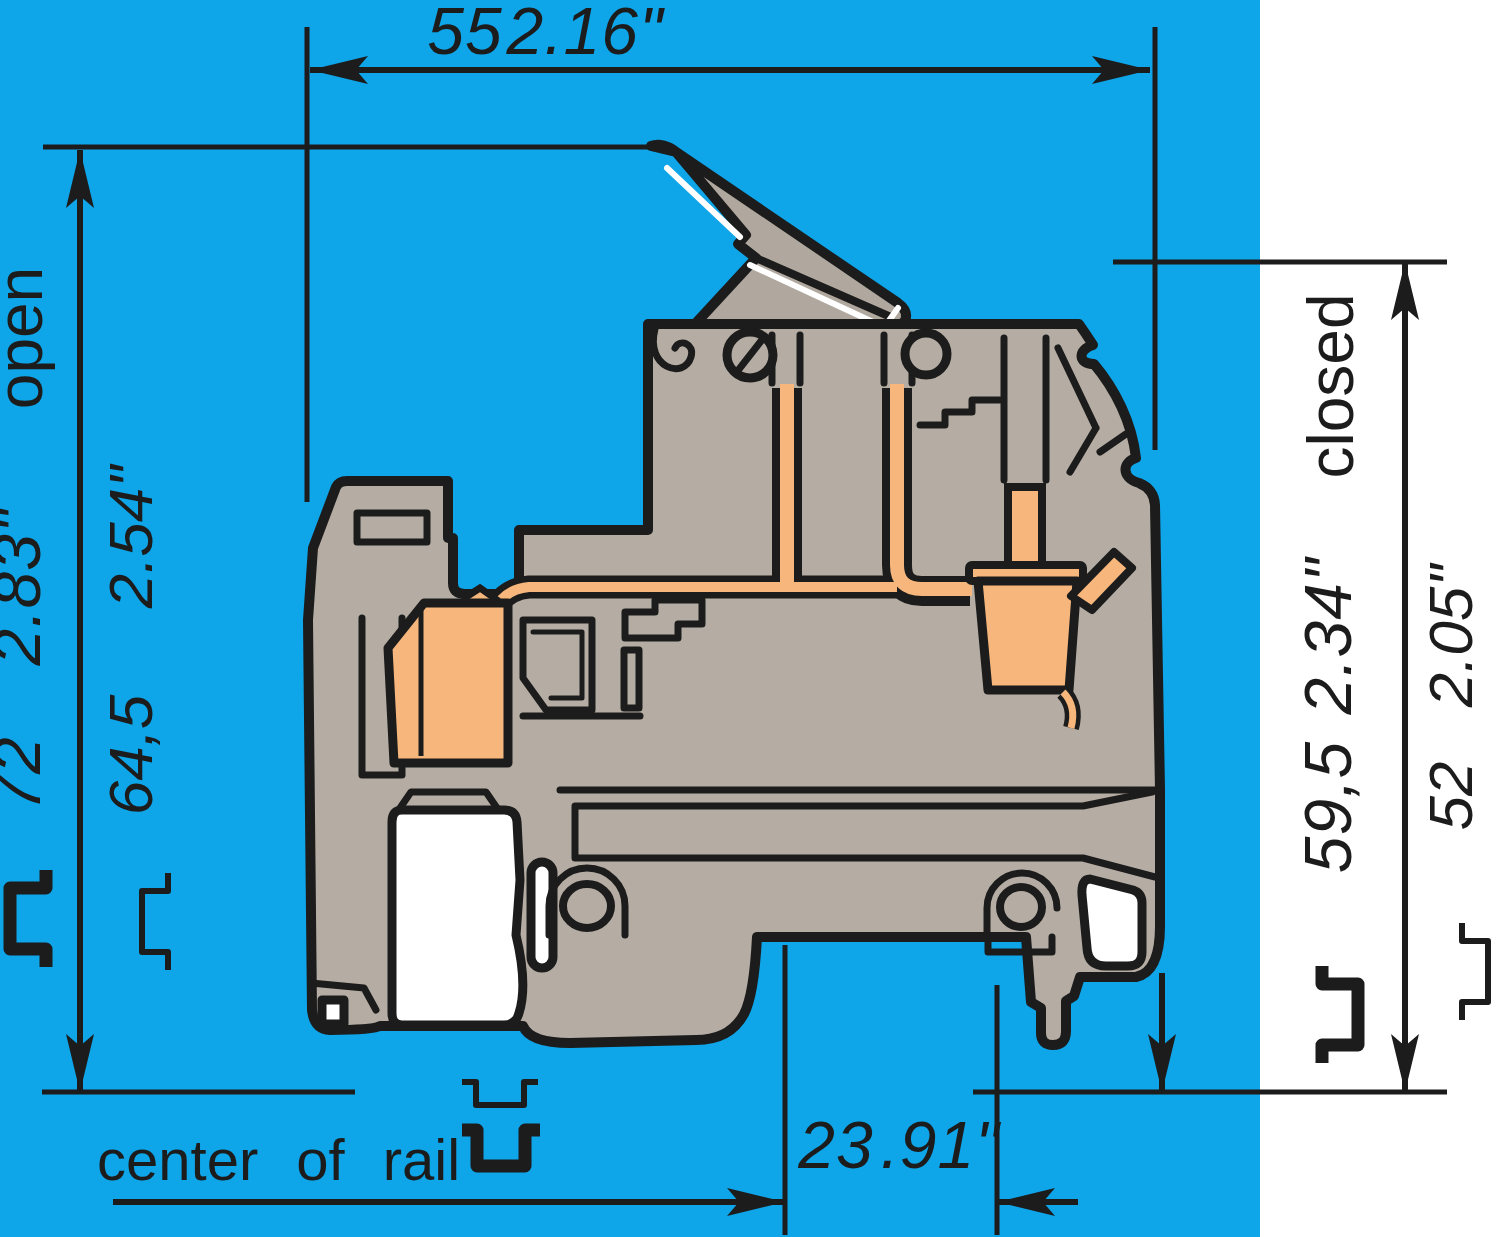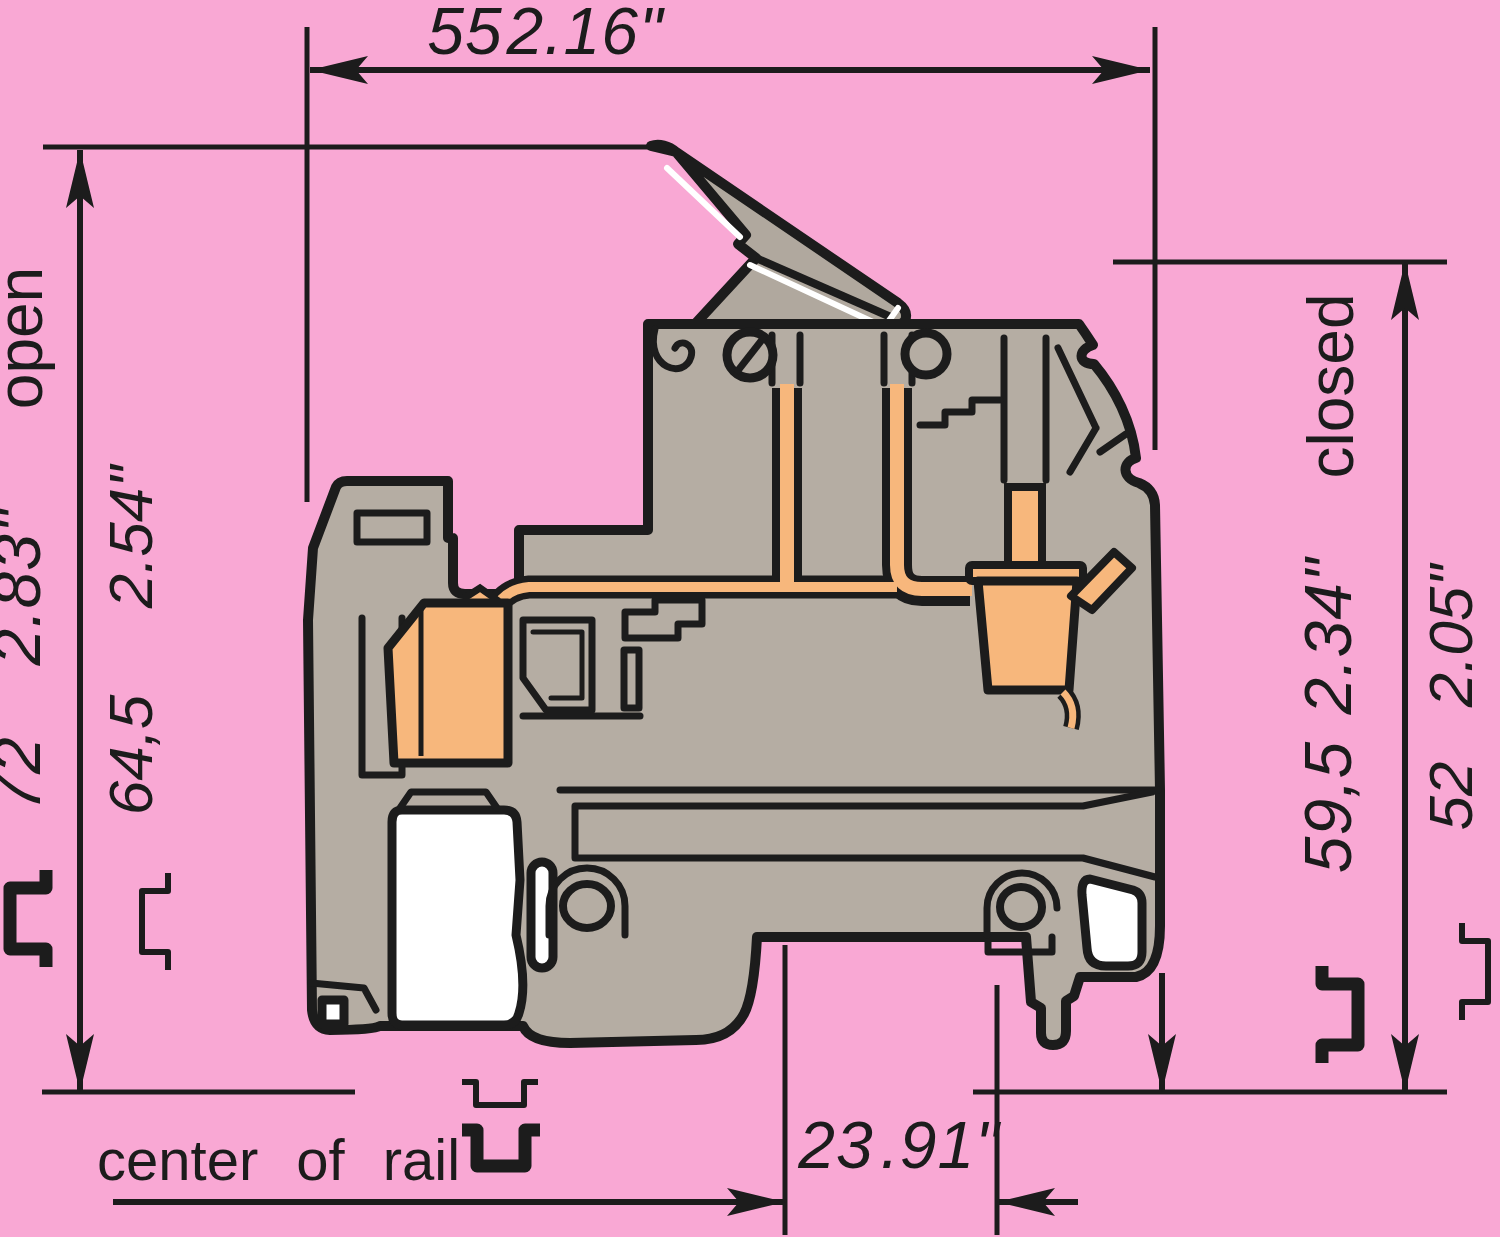--- a/index.html
+++ b/index.html
@@ -1,16 +1,16 @@
 <!DOCTYPE html>
 <html><head>
 <meta charset="utf-8">
 <style>
   html,body{margin:0;padding:0;background:#ffffff;}
-  .stage{width:1500px;height:1237px;position:relative;background:#f9a8d4;}
+  .stage{width:1260px;height:1237px;position:relative;background:#0ea5e9;}
   svg{display:block;}
   .ln   {stroke:#1c1c1c;stroke-width:6;fill:none;stroke-linecap:butt;}
   .ext  {stroke:#1c1c1c;stroke-width:5;fill:none;}
   .outline{stroke:#1c1c1c;stroke-width:10;stroke-linejoin:round;}
   .inner{stroke:#1c1c1c;stroke-width:7;fill:none;stroke-linejoin:round;stroke-linecap:round;}
   .thin {stroke-width:5;}
   .cut  {fill:#ffffff;stroke:#1c1c1c;stroke-width:9;stroke-linejoin:round;}
   .arrow{fill:#1c1c1c;stroke:none;}
   .glyph{fill:none;stroke:#1c1c1c;stroke-linejoin:round;stroke-linecap:butt;}
   text{fill:#1c1c1c;font-family:"Liberation Sans","DejaVu Sans",sans-serif;}

